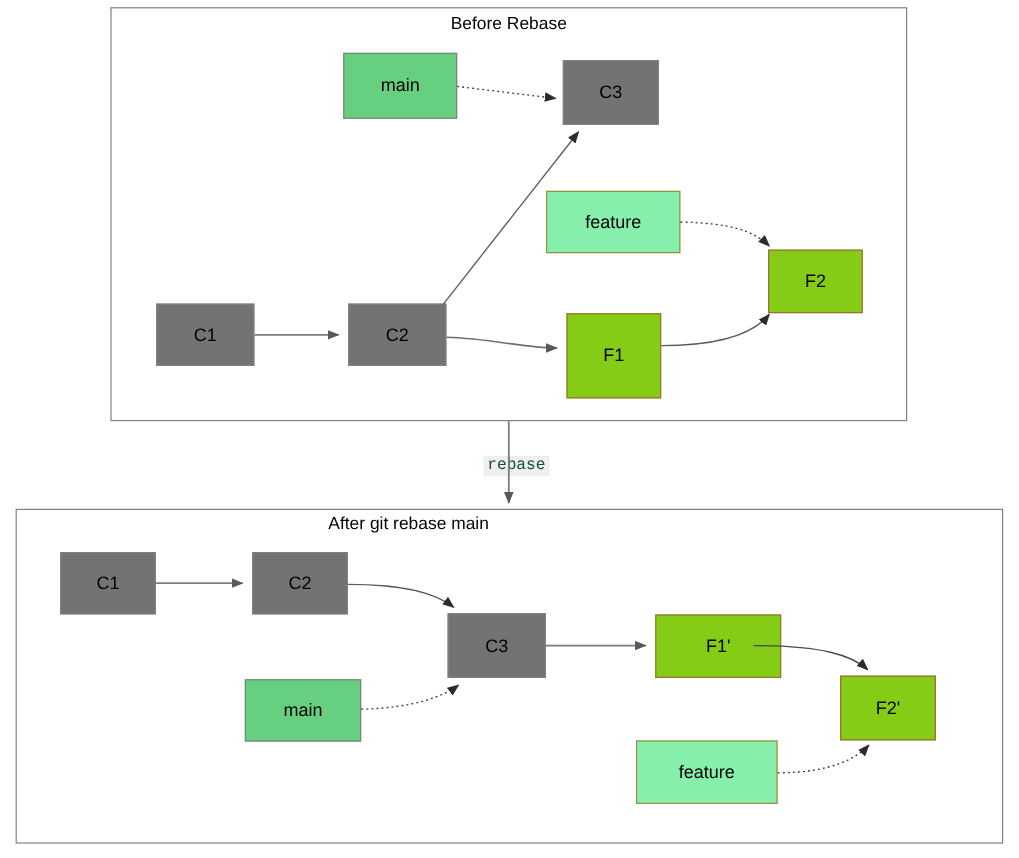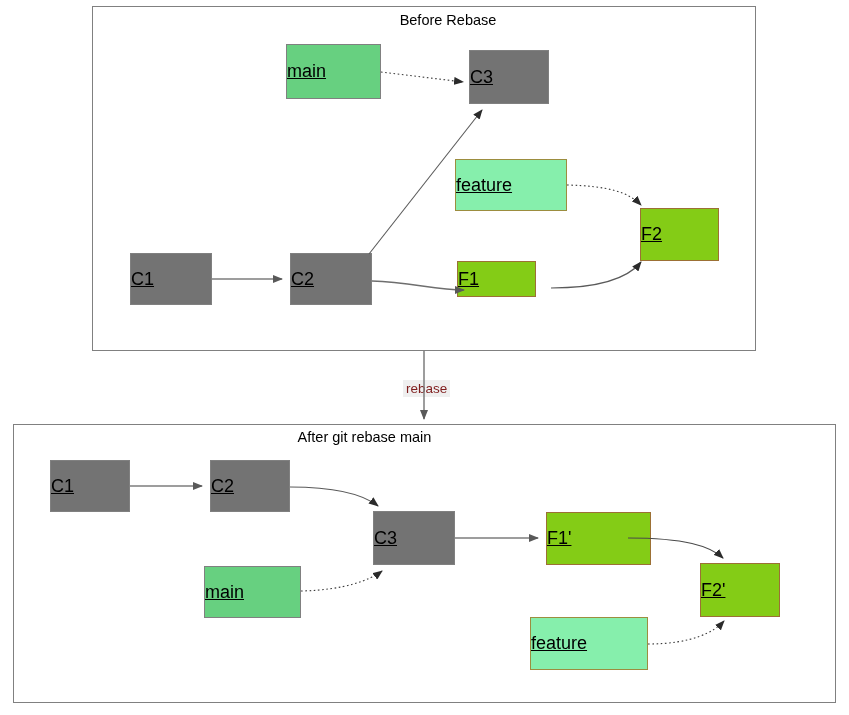--- a/index.html
+++ b/index.html
@@ -26,35 +26,33 @@
     border: 1.4px solid #808080;
     background: #ffffff;
   }
   .panel-title {
     position: absolute;
     text-align: center;
     font-size: 14.5px;
     color: #000000;
     white-space: nowrap;
     font-family: "Liberation Sans", sans-serif;
-    margin-left: 24px;
   }
   .node {
     position: absolute;
     box-sizing: border-box;
     display: flex;
     align-items: center;
-    justify-content: flex-start;
-    font-size: 18px;
+    justify-content: center;
+    font-size: 15px;
     color: #000000;
     border-width: 1.4px;
     border-style: solid;
     font-family: "Liberation Sans", sans-serif;
     user-select: none;
-    text-decoration: underline;
   }
   .node.commit {
     background: #737373;
     border-color: #808080;
   }
   .node.branch-main {
     background: #67d080;
     border-color: #808080;
   }
   .node.branch-feature {
@@ -62,24 +60,24 @@
     border-color: #9c8d3f;
   }
   .node.rebased {
     background: #84cc16;
     border-color: #9c7035;
   }
   .edge-label {
     position: absolute;
     background: #efefef;
     font-size: 13.5px;
-    color: #7f1d1d;
+    color: #14532d;
     padding: 1px 3px;
     white-space: nowrap;
-    font-family: Liberation Sans, sans-serif;
+    font-family: Liberation Mono, monospace;
   }
   svg.edges {
     position: absolute;
     left: 0; top: 0;
     width: 849px;
     height: 715px;
     pointer-events: none;
     overflow: visible;
   }
 </style>
@@ -109,21 +107,21 @@
   </div>
 
   <div class="node commit" style="left:130px; top:253px; width:82px; height:52px;">
     <span>C1</span>
   </div>
 
   <div class="node commit" style="left:290px; top:253px; width:82px; height:52px;">
     <span>C2</span>
   </div>
 
-  <div class="node rebased" style="left:457px; top:261px; width:79px; height:36px;">
+  <div class="node rebased" style="left:472px; top:261px; width:79px; height:71px;">
     <span>F1</span>
   </div>
 
   <div class="edge-label" style="left:403px; top:380px;">rebase</div>
 
   <div class="panel" style="left:13px; top:424px; width:823px; height:279px;"></div>
 
   <div class="panel-title" style="left:13px; top:429px; width:655px;">After git rebase main</div>
 
   <div class="node commit" style="left:50px; top:460px; width:80px; height:52px;">

